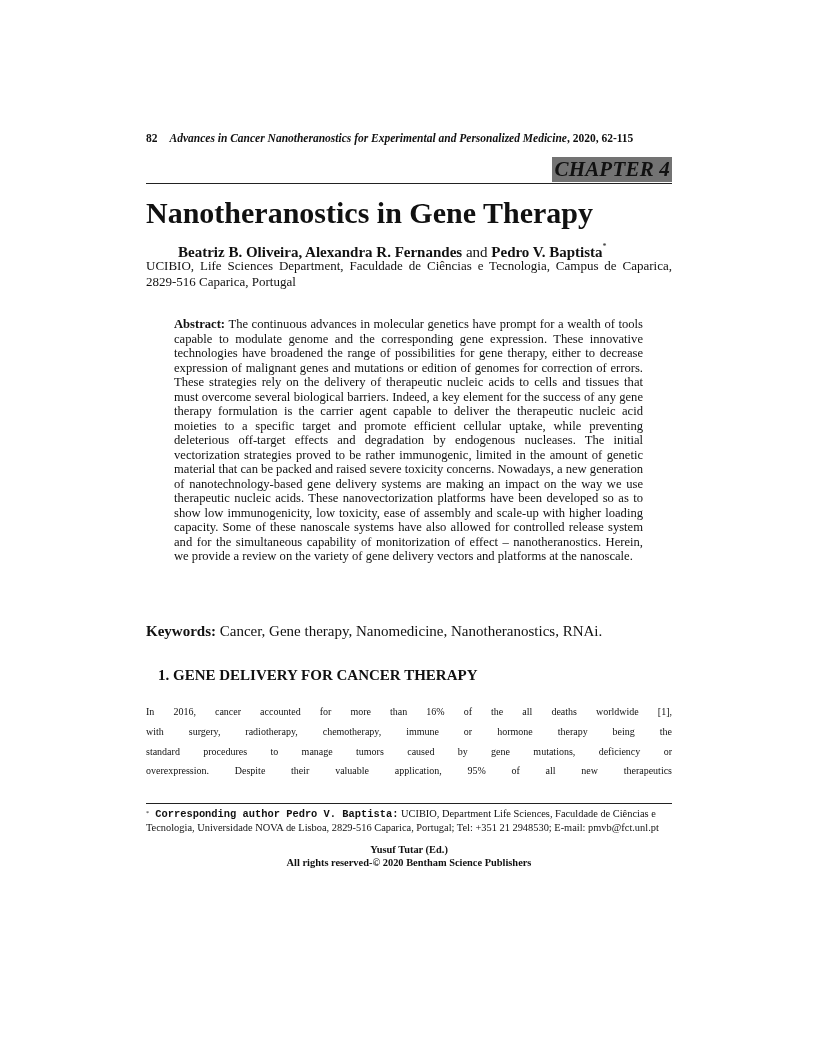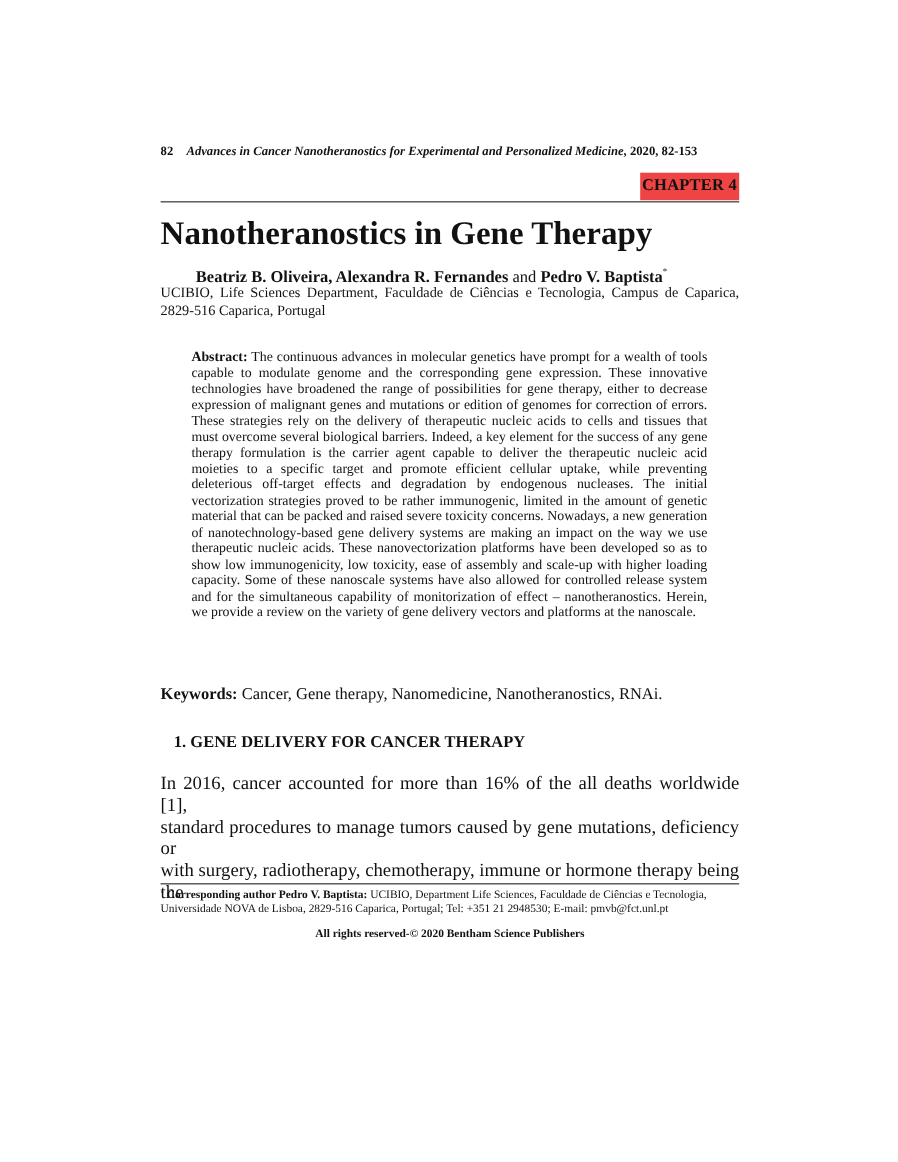--- a/index.html
+++ b/index.html
@@ -2,44 +2,44 @@
 <html><head>
 <meta charset="utf-8">
 <style>
   html, body { margin: 0; padding: 0; background: #ffffff; }
   body { width: 816px; height: 1056px; position: relative; font-family: "Liberation Serif", serif; color: #111; overflow: hidden; }
   .abs { position: absolute; }
   .running-head { left: 146px; top: 132px; font-size: 11.5px; font-weight: bold; white-space: nowrap; }
   .running-head .pg { margin-right: 12px; }
   .running-head .jt { font-style: italic; }
   .chapter-wrap { left: 146px; top: 157px; width: 526px; height: 26px; border-bottom: 1px solid #222; }
-  .chapter-badge { position: absolute; right: 0; top: 0; background: #ef4444; font-weight: bold; font-size: 15px; padding: 0 2px; line-height: 25px; letter-spacing: 0.2px; }
+  .chapter-badge { position: absolute; right: 0; top: 0; background: #737373; font-weight: bold; font-size: 21px; padding: 0 2px; line-height: 25px; letter-spacing: 0.2px; font-style: italic; }
   .title { left: 146px; top: 196px; font-size: 30px; font-weight: bold; white-space: nowrap; }
   .authors { left: 146px; top: 244px; font-size: 15px; white-space: nowrap; margin-left: 32px; }
   .authors b { font-weight: bold; }
   .authors sup { font-size: 8px; vertical-align: top; position: relative; top: -2px; }
   .affil { left: 146px; top: 258px; width: 526px; font-size: 13px; line-height: 16px; text-align: justify; text-align-last: left; }
   .abstract { left: 174px; top: 317px; width: 469px; font-size: 12.6px; line-height: 14.5px; text-align: justify; }
   .abstract b { font-weight: bold; }
   .keywords { left: 146px; top: 623px; font-size: 15px; white-space: nowrap; }
   .keywords b { font-weight: bold; }
   .section-heading { left: 158px; top: 667px; font-size: 15px; font-weight: bold; white-space: nowrap; }
-  .body-text { left: 146px; top: 702px; width: 526px; font-size: 17px; line-height: 19.8px; text-align: justify; text-align-last: justify; }
+  .body-text { left: 146px; top: 702px; width: 526px; font-size: 10px; line-height: 19.8px; text-align: justify; text-align-last: justify; }
   .body-text .ln { display: block; text-align: justify; text-align-last: justify; }
   .fn-rule { left: 146px; top: 803px; width: 526px; height: 0; border-top: 1px solid #222; }
   .footnote { left: 146px; top: 807px; width: 526px; font-size: 10.4px; line-height: 13px; }
-  .footnote b { font-weight: bold; }
+  .footnote b { font-weight: bold; font-family: Liberation Mono, monospace; }
   .footnote sup { font-size: 6px; vertical-align: top; }
   .footer { left: 146px; top: 843px; width: 526px; text-align: center; font-size: 10.4px; font-weight: bold; line-height: 13px; }
 </style>
 </head>
 <body>
 
 <div class="abs running-head">
-  <span class="pg">82</span><span class="jt">Advances in Cancer Nanotheranostics for Experimental and Personalized Medicine</span><span>, 2020, 82-153</span>
+  <span class="pg">82</span><span class="jt">Advances in Cancer Nanotheranostics for Experimental and Personalized Medicine</span><span>, 2020, 62-115</span>
 </div>
 
 <div class="abs chapter-wrap">
   <span class="chapter-badge">CHAPTER 4</span>
 </div>
 
 <div class="abs title">Nanotheranostics in Gene Therapy</div>
 
 <div class="abs authors">
   <b>Beatriz B. Oliveira, Alexandra R. Fernandes</b><span> and </span><b>Pedro V. Baptista</b><sup>*</sup>
@@ -52,25 +52,27 @@
 </div>
 
 <div class="abs keywords">
   <b>Keywords:</b><span> Cancer, Gene therapy, Nanomedicine, Nanotheranostics, RNAi.</span>
 </div>
 
 <div class="abs section-heading">1. GENE DELIVERY FOR CANCER THERAPY</div>
 
 <div class="abs body-text">
   <span class="ln">In 2016, cancer accounted for more than 16% of the all deaths worldwide [1],</span>
+  <span class="ln">with surgery, radiotherapy, chemotherapy, immune or hormone therapy being the</span>
   <span class="ln">standard procedures to manage tumors caused by gene mutations, deficiency or</span>
-  <span class="ln">with surgery, radiotherapy, chemotherapy, immune or hormone therapy being the</span>
+  <span class="ln">overexpression. Despite their valuable application, 95% of all new therapeutics</span>
 </div>
 
 <div class="abs fn-rule"></div>
 
 <div class="abs footnote">
   <sup>*</sup><b> Corresponding author Pedro V. Baptista:</b><span> UCIBIO, Department Life Sciences, Faculdade de Ciências e Tecnologia, Universidade NOVA de Lisboa, 2829-516 Caparica, Portugal; Tel: +351 21 2948530; E-mail: pmvb@fct.unl.pt</span>
 </div>
 
 <div class="abs footer">
+  <div>Yusuf Tutar (Ed.)</div>
   <div>All rights reserved-© 2020 Bentham Science Publishers</div>
 </div>
 
 </body></html>

